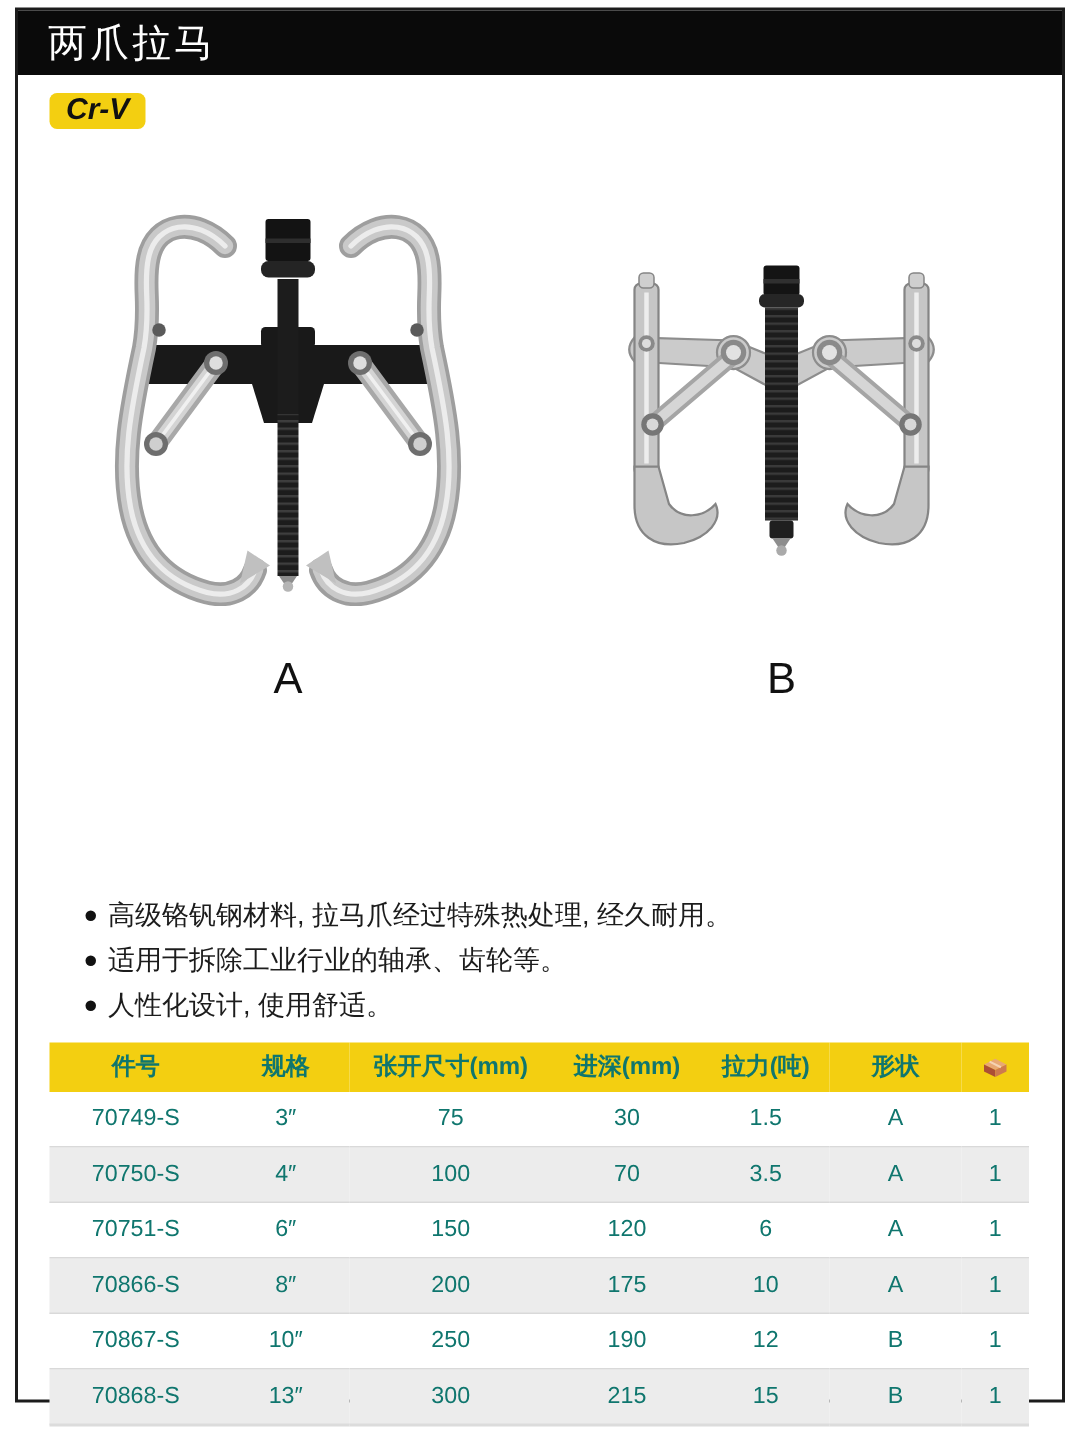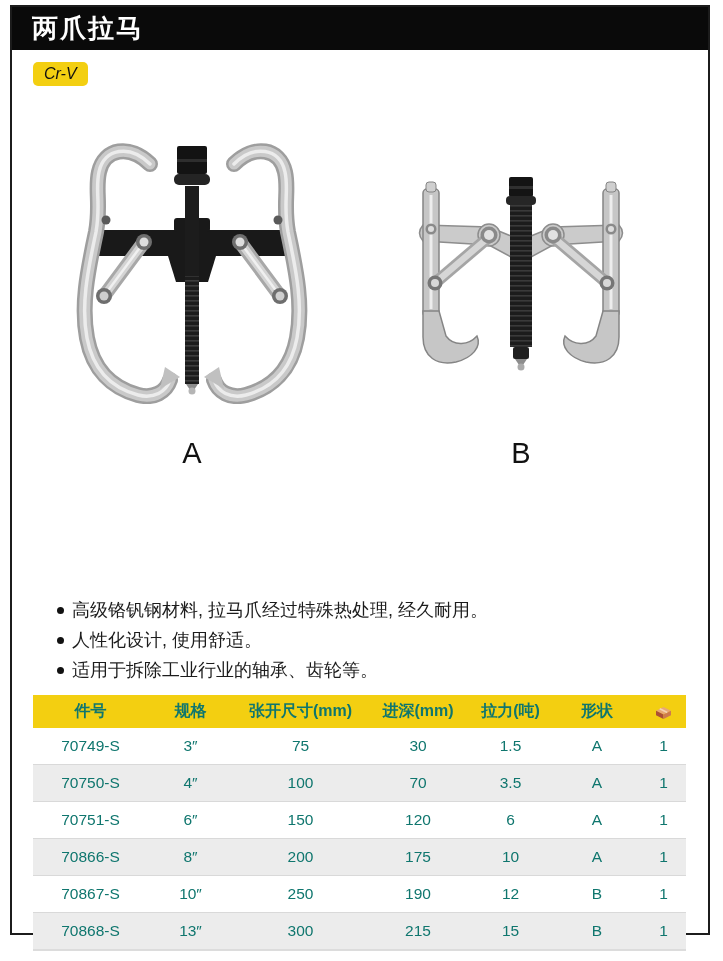--- a/index.html
+++ b/index.html
@@ -10,25 +10,25 @@
   }
   .frame{
     position:absolute;left:10px;top:5px;width:700px;height:930px;
     border:2px solid #1c1c1c;box-sizing:border-box;background:#fff;
   }
   .header-bar{
     position:absolute;left:0;top:0;width:100%;height:43px;background:#0a0a0a;
     display:flex;align-items:center;box-sizing:border-box;padding-left:20px;
   }
   .page-title{
-    color:#ffffff;font-size:26px;font-weight:700;letter-spacing:2px;
+    color:#ffffff;font-size:26px;font-weight:400;letter-spacing:2px;
   }
   .crv-badge{
     position:absolute;left:21px;top:55px;background:#F3CF11;color:#111;
-    font-size:16px;font-weight:400;font-style:italic;border-radius:5px;
+    font-size:20px;font-weight:700;font-style:italic;border-radius:5px;
     padding:2px 11px 3px 11px;line-height:19px;
   }
   .fig{position:absolute;}
   .fig svg{display:block;}
   .fig-caption{
     position:absolute;top:430px;font-size:29px;font-weight:400;color:#111;
     text-align:center;
   }
   .cap-a{left:58px;width:244px;}
   .cap-b{left:381px;width:256px;}
@@ -154,22 +154,22 @@
       <use href="#sideB"></use>
       <use href="#sideB" transform="translate(256,0) scale(-1,1)"></use>
     </svg>
   </div>
 
   <div class="fig-caption cap-a">A</div>
   <div class="fig-caption cap-b">B</div>
 
   <ul class="features">
     <li>高级铬钒钢材料, 拉马爪经过特殊热处理, 经久耐用。</li>
+    <li>适用于拆除工业行业的轴承、齿轮等。</li>
     <li>人性化设计, 使用舒适。</li>
-    <li>适用于拆除工业行业的轴承、齿轮等。</li>
   </ul>
 
   <table class="spec">
     <colgroup>
       <col style="width:115px">
         <col style="width:85px">
         <col style="width:135px">
       <col style="width:100px">
         <col style="width:85px">
         <col style="width:88px">

